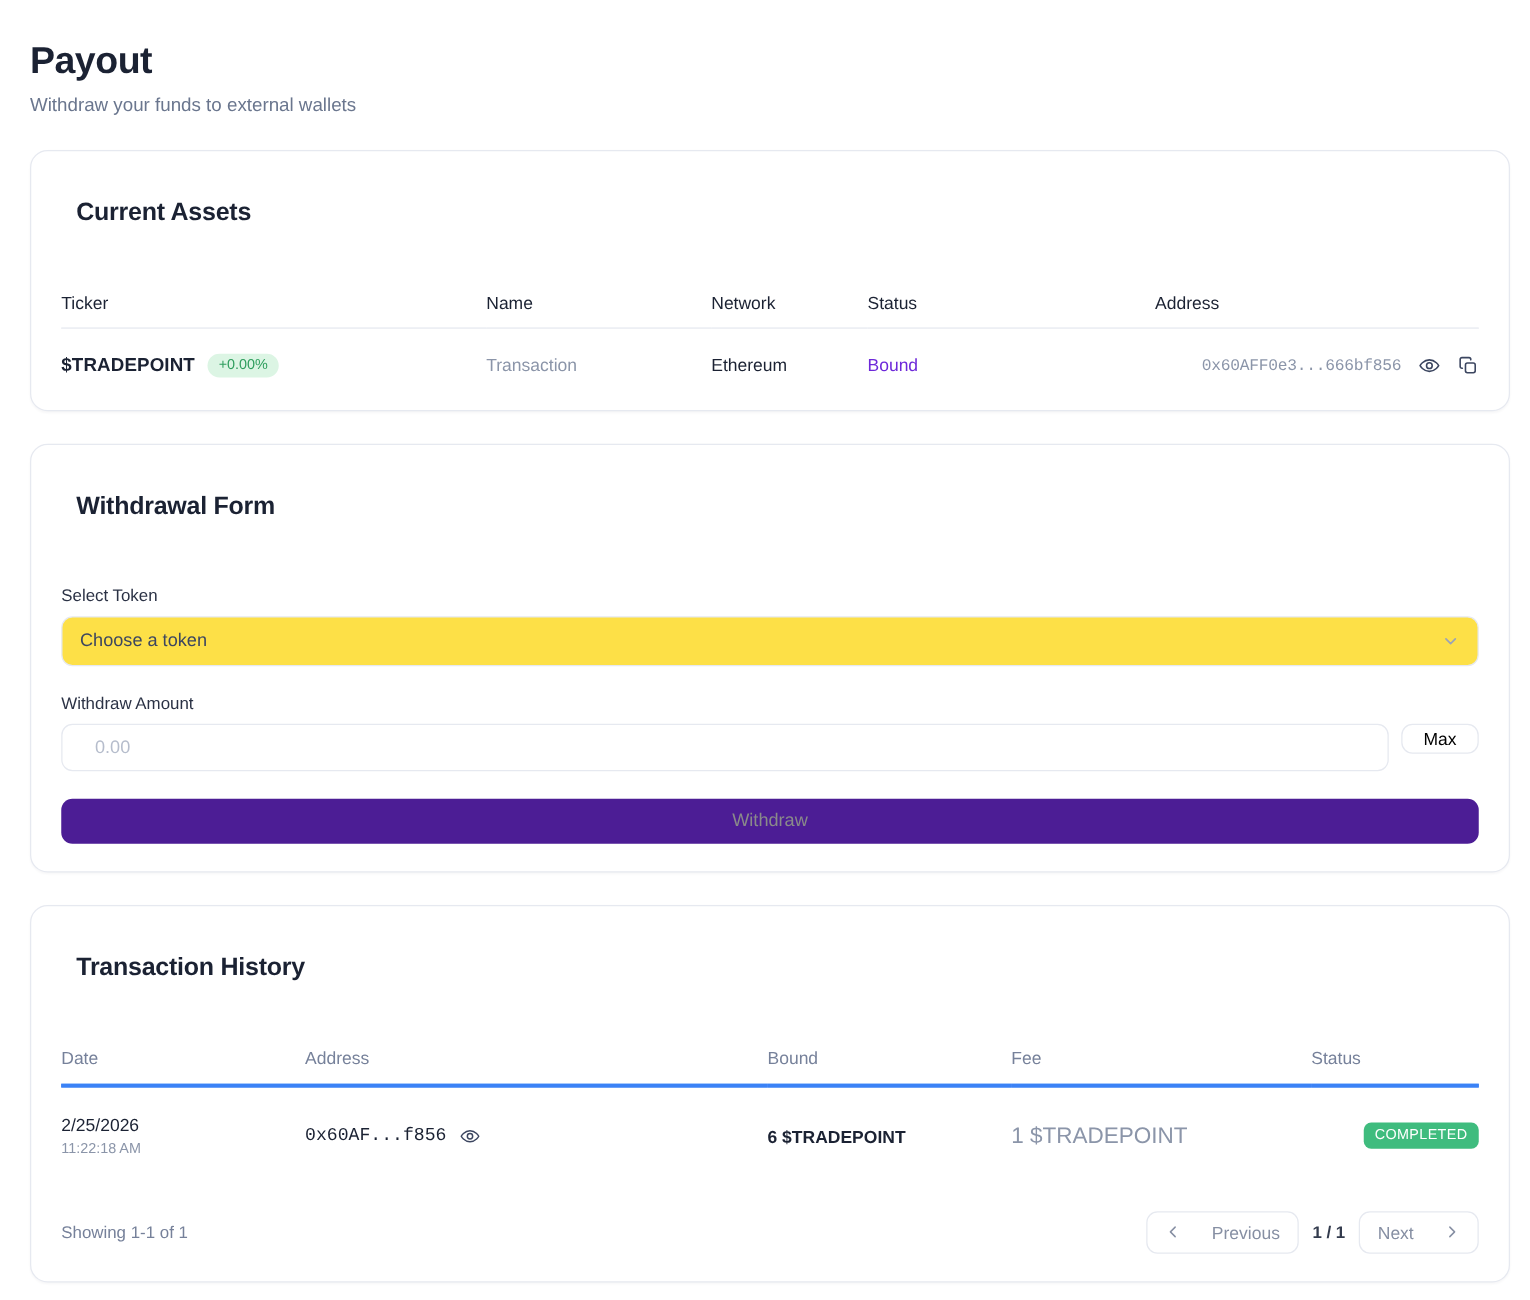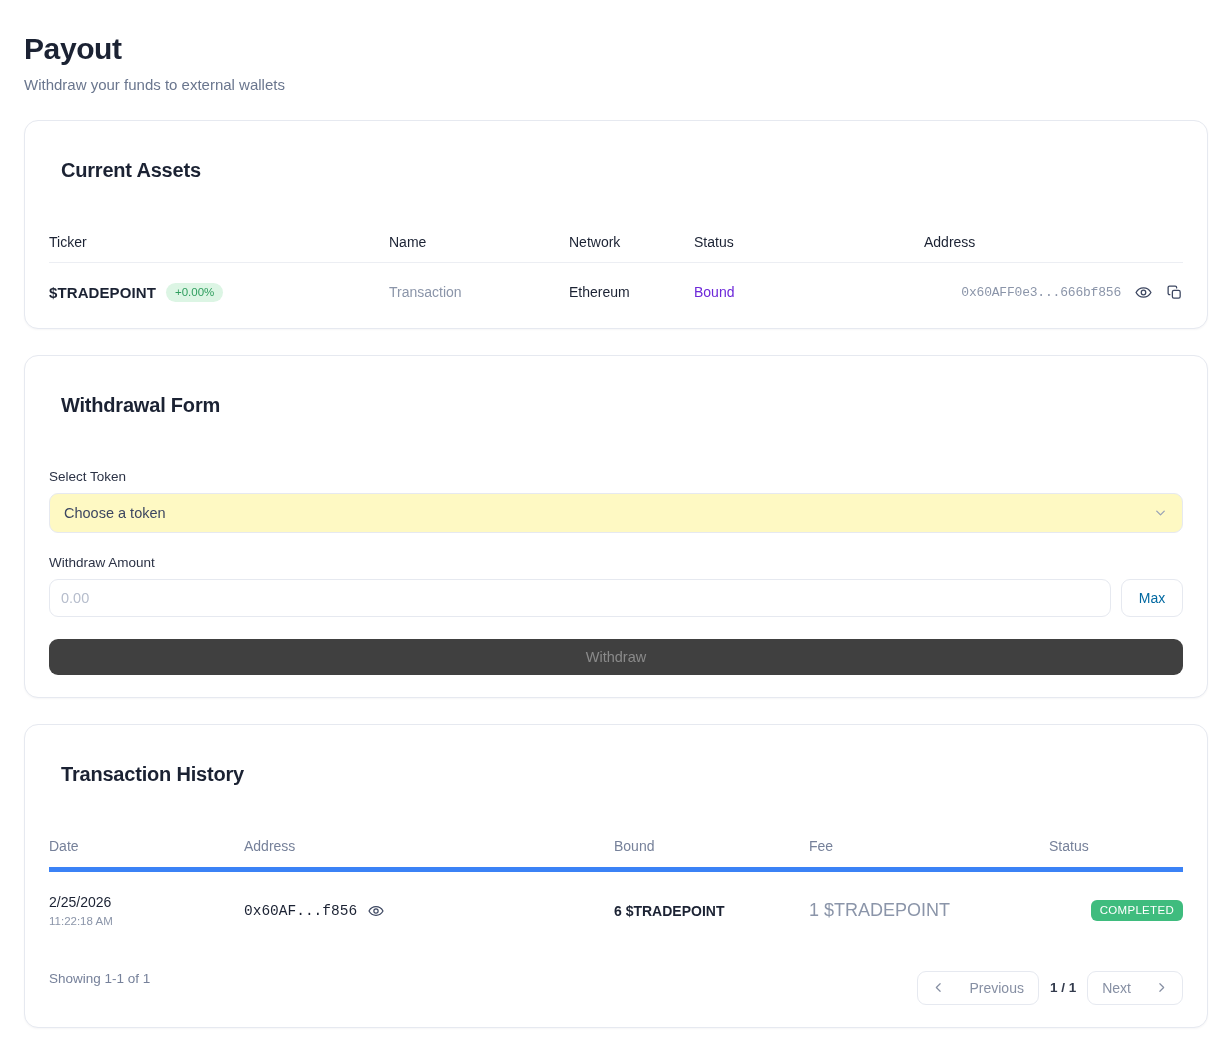--- a/index.html
+++ b/index.html
@@ -133,21 +133,21 @@
     font-weight: 500;
     color: #2b3245;
     margin: 0 0 9px 0;
   }
   .form-body { margin-top: 52px; }
   .select-box {
     position: relative;
     height: 40px;
     border: 1px solid #e6e9f0;
     border-radius: 9px;
-    background: #fef9c3;
+    background: #fde047;
     display: flex;
     align-items: center;
     padding: 0 14px;
     box-sizing: border-box;
     cursor: pointer;
   }
   .select-value {
     font-size: 14.5px;
     color: #3c4660;
   }
@@ -166,63 +166,63 @@
   }
   .amount-input {
     flex: 1;
     height: 38px;
     border: 1px solid #e6e9f0;
     border-radius: 9px;
     background: #fff;
     font-family: "Liberation Sans", sans-serif;
     font-size: 14.5px;
     color: #3c4660;
-    padding: 0 11px;
+    padding: 0 26px;
     box-sizing: border-box;
     outline: none;
   }
   .amount-input::placeholder { color: #b6bdcc; }
   .max-btn {
     width: 62px;
-    height: 38px;
+    height: 24px;
     border: 1px solid #e6e9f0;
     border-radius: 9px;
     background: #fff;
     font-family: "Liberation Sans", sans-serif;
     font-size: 14px;
-    color: #0369a1;
+    color: #000000;
     cursor: pointer;
   }
   .withdraw-btn {
     display: block;
     width: 100%;
     height: 36px;
     margin-top: 22px;
     border: none;
     border-radius: 9px;
-    background: #404040;
+    background: #4c1d95;
     color: #8a8a8a;
     font-family: "Liberation Sans", sans-serif;
     font-size: 14.5px;
     cursor: pointer;
   }
 
   
   .hist-table {
     width: 100%;
     border-collapse: collapse;
     margin-top: 52px;
   }
   .hist-table th {
     font-size: 14px;
     font-weight: 400;
     color: #76819a;
     text-align: left;
     padding: 0 0 13px 0;
-    border-bottom: 5px solid #3b82f6;
+    border-bottom: 3px solid #3b82f6;
     white-space: nowrap;
   }
   .hist-table td {
     padding: 22px 0 18px 0;
     font-size: 14px;
     vertical-align: middle;
   }
   .h-col-date    { width: 195px; }
   .h-col-address { width: 370px; }
   .h-col-amount  { width: 195px; }
@@ -246,20 +246,21 @@
     font-size: 11.5px;
     letter-spacing: 0.3px;
     border-radius: 6px;
     padding: 4px 9px;
     line-height: 1.2;
   }
 
   
   .pager-row {
     display: flex;
+    align-items: center;
     justify-content: space-between;
     margin-top: 26px;
   }
   .showing-text { font-size: 13.5px; color: #76819a; }
   .pager {
     display: flex;
     align-items: center;
     gap: 11px;
   }
   .pager-btn {

